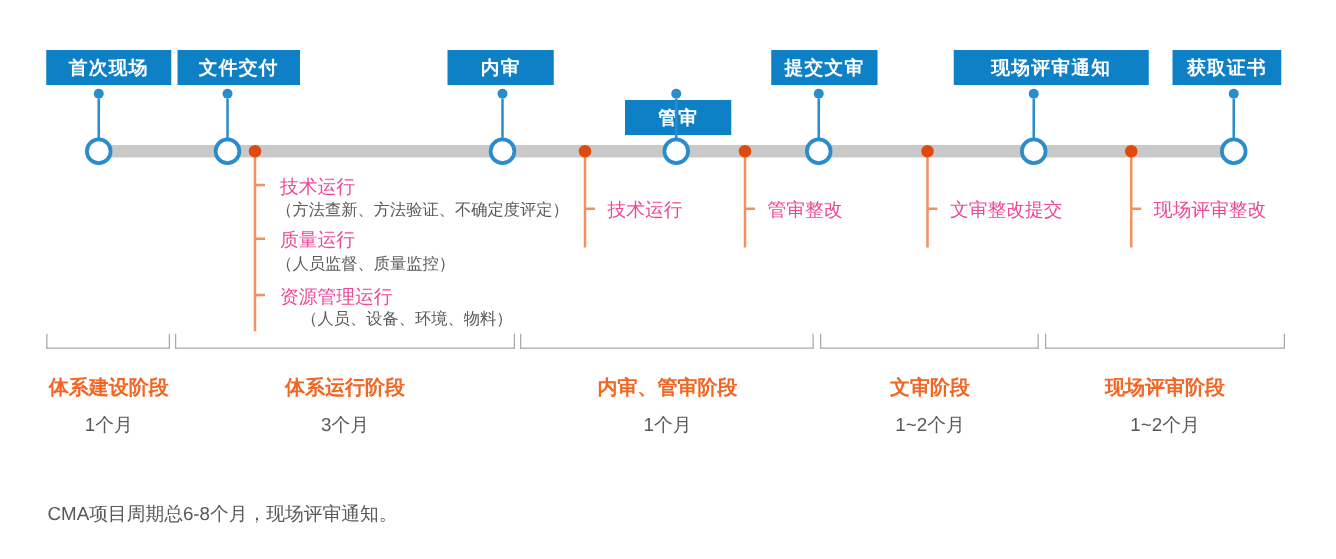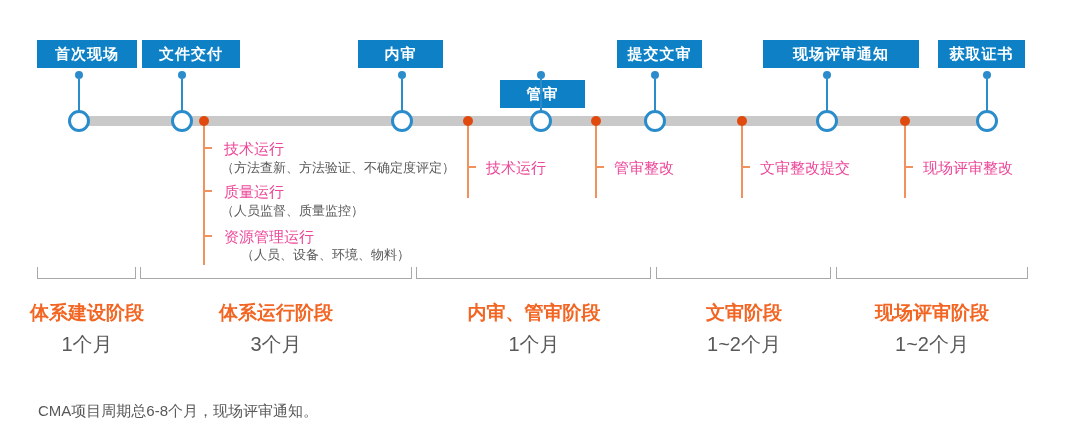--- a/index.html
+++ b/index.html
@@ -111,31 +111,31 @@
     border-left: 1px solid #a9a9a9;
     border-right: 1px solid #a9a9a9;
     border-bottom: 1px solid #a9a9a9;
   }
   .phase-name {
     position: absolute;
     top: 300px;
     width: 160px;
     text-align: center;
     color: #f26522;
-    font-size: 19px;
+    font-size: 16px;
     font-weight: bold;
     white-space: nowrap;
   }
   .phase-duration {
     position: absolute;
     top: 331px;
     width: 160px;
     text-align: center;
     color: #595959;
-    font-size: 20px;
+    font-size: 15px;
     white-space: nowrap;
   }
   .footnote {
     position: absolute;
     left: 38px;
     top: 402px;
     color: #595959;
     font-size: 15px;
     white-space: nowrap;
   }

